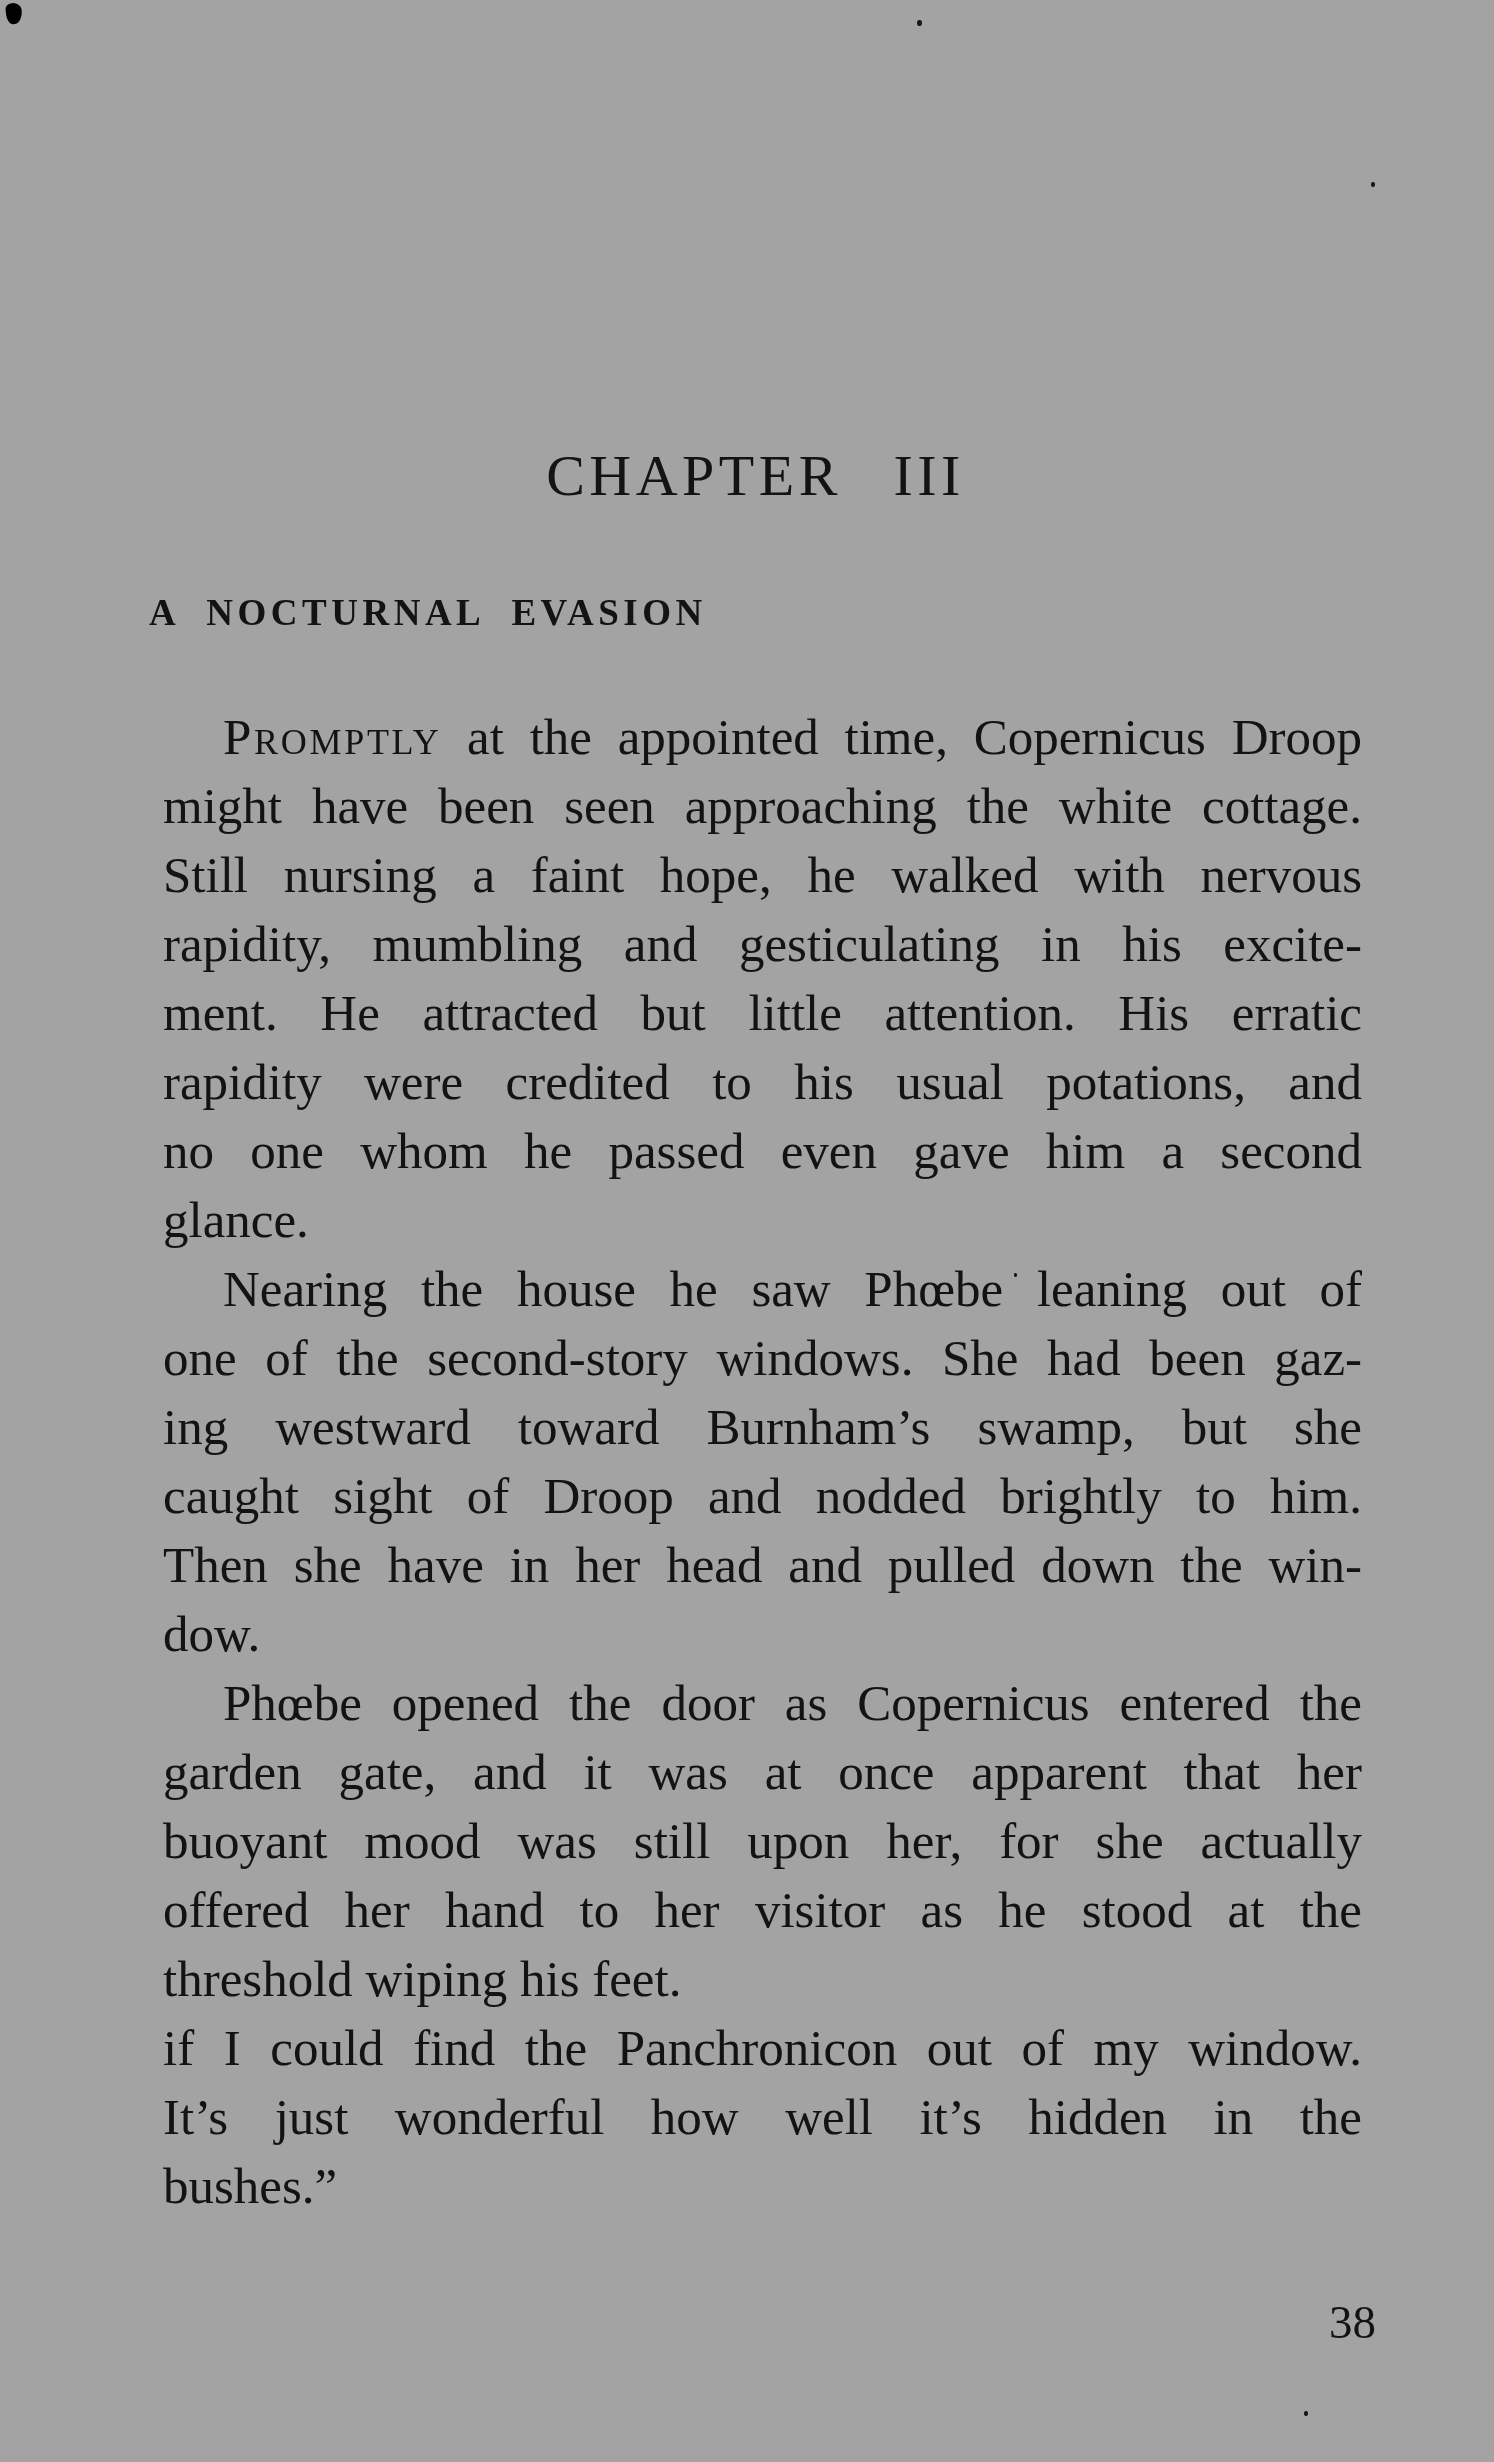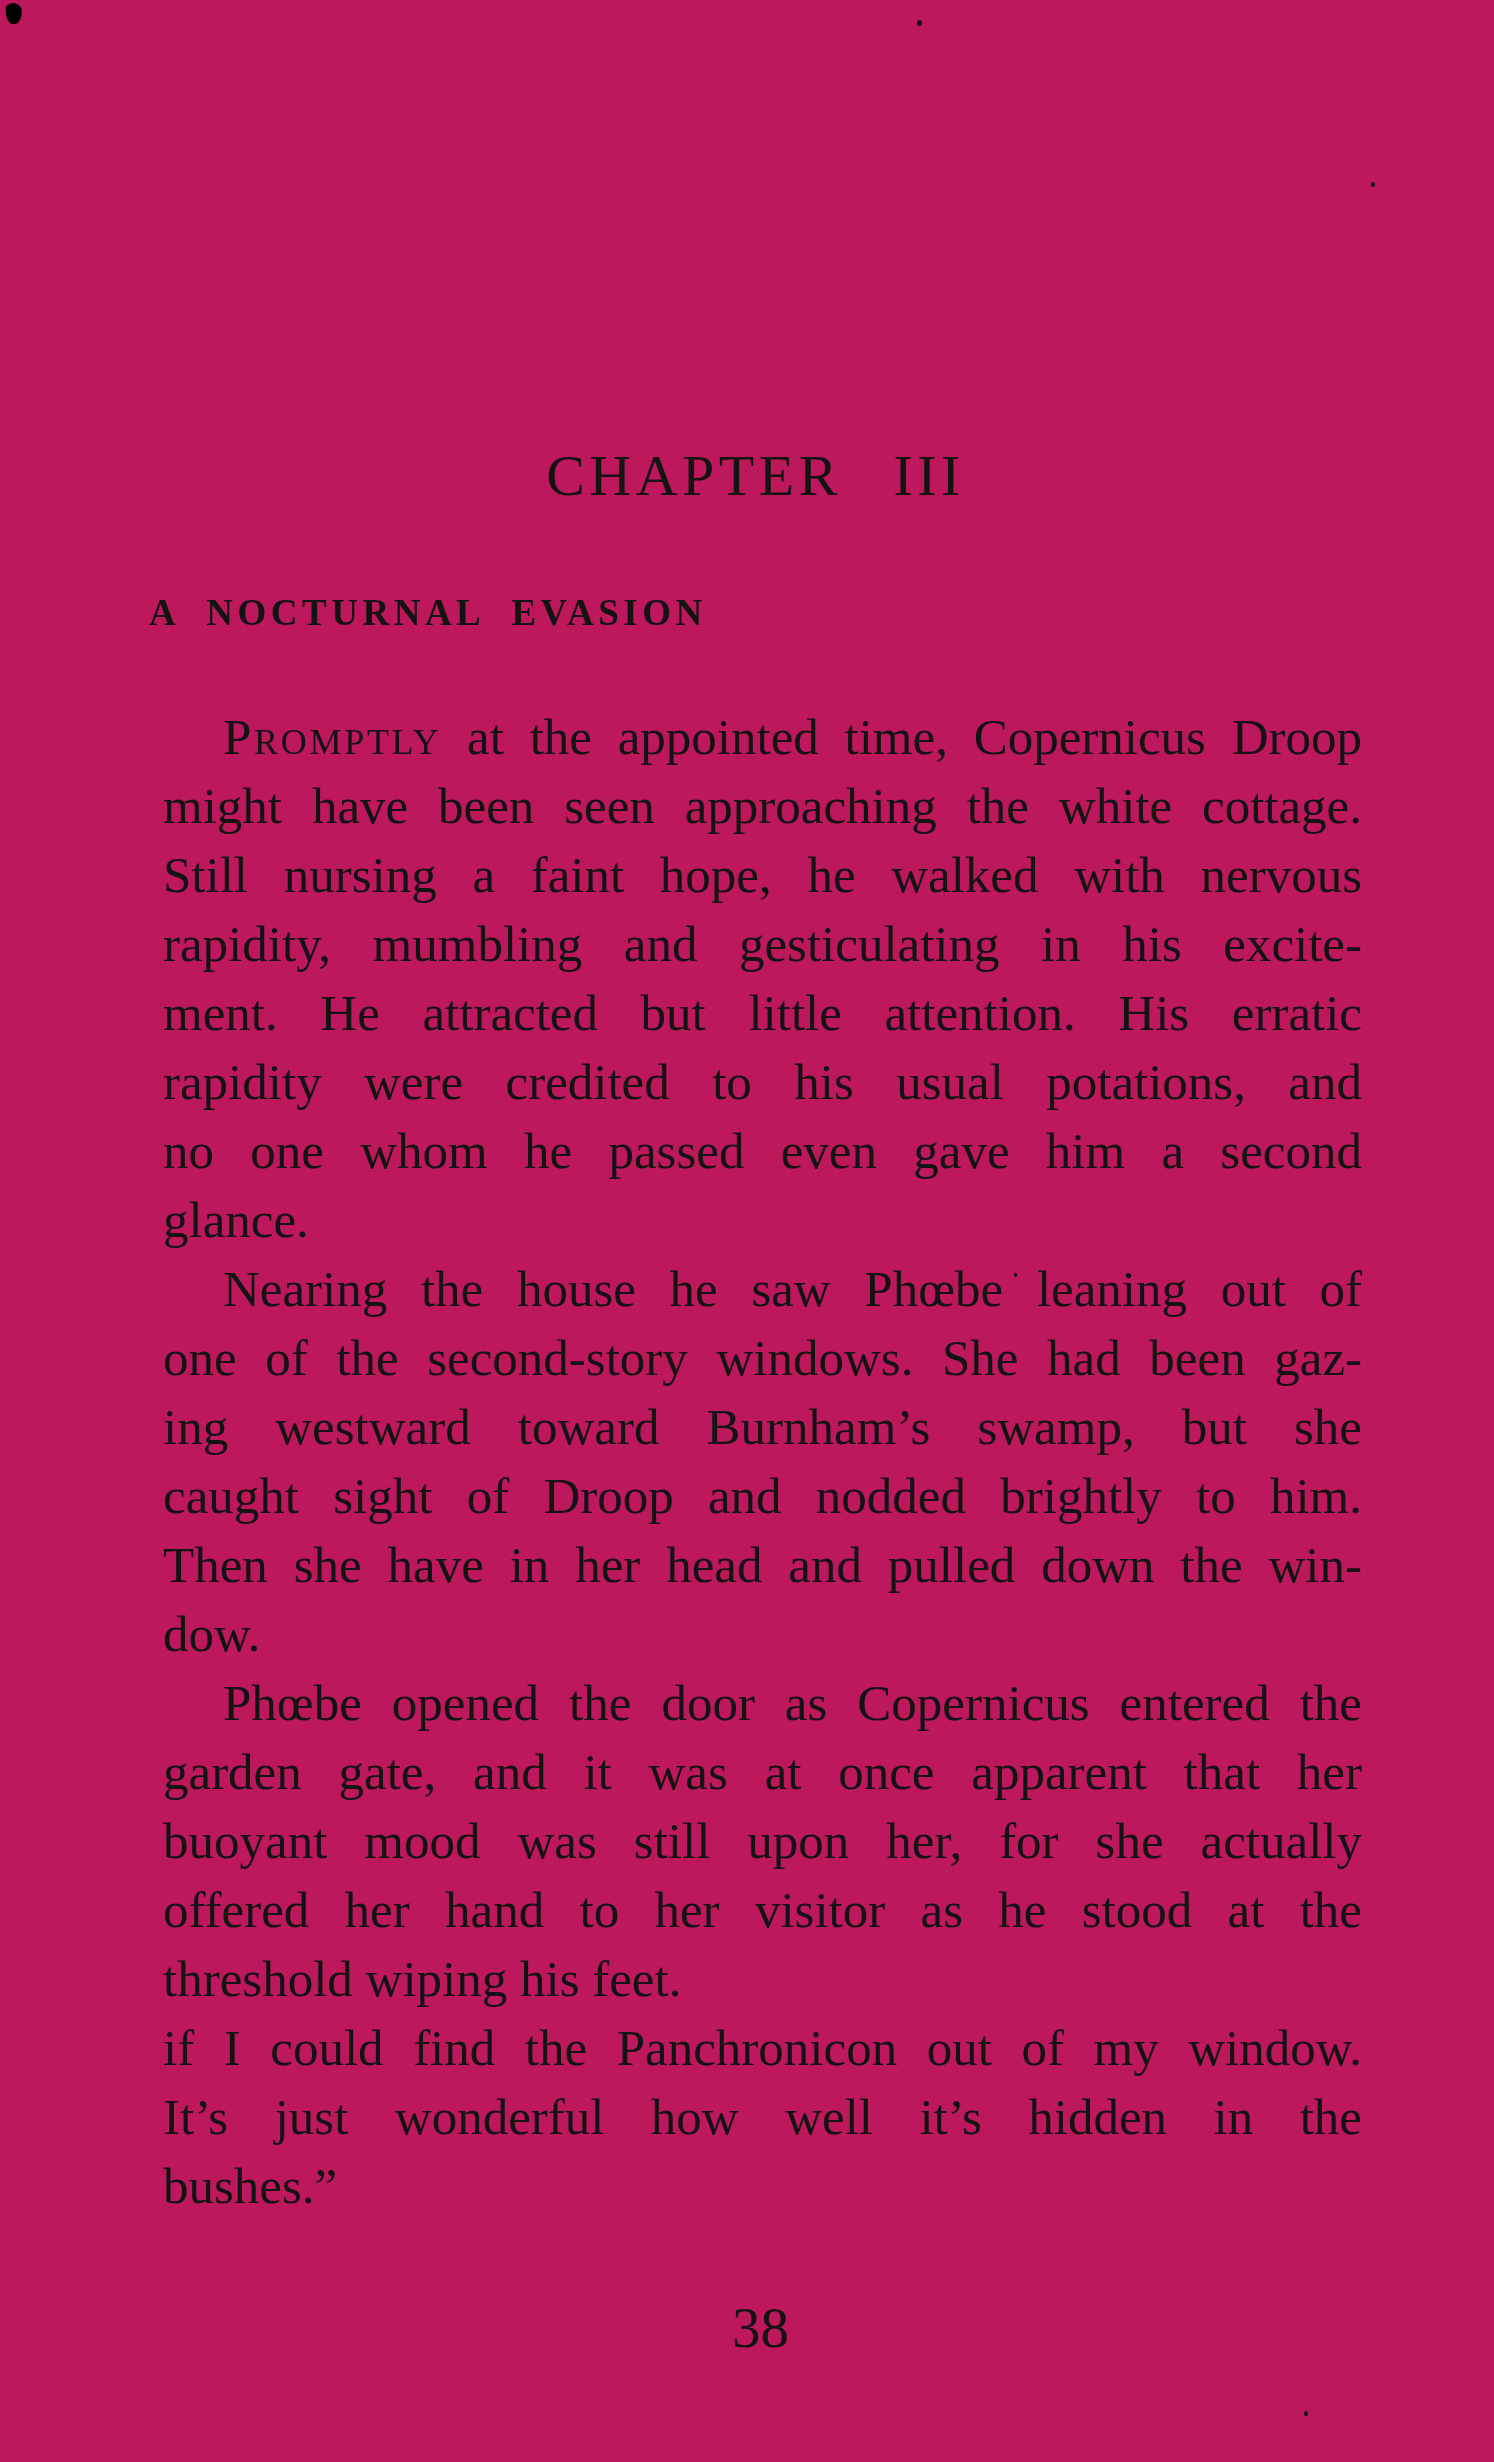--- a/index.html
+++ b/index.html
@@ -1,21 +1,21 @@
 <!DOCTYPE html>
 <html style="font-size:14.4px"><head>
 <meta charset="utf-8">
 <style>
   * { margin: 0; padding: 0; box-sizing: border-box; }
   html, body { background: #ffffff; }
   .page {
     position: relative;
     width: 1494px;
     height: 2462px;
-    background: #be185d;
+    background: #a3a3a3;
     font-family: "Liberation Serif", "DejaVu Serif", serif;
     color: #131313;
     overflow: hidden;
   }
   .chapter-title {
     position: absolute;
     top: 442px;
     left: 149px;
     width: 1213px;
     text-align: center;
@@ -49,24 +49,24 @@
     text-align: justify;
     text-align-last: justify;
     margin-left: 14px;
   }
   .line.last { text-align-last: left; }
   .line.indent { text-indent: 60px; }
   .sc { font-variant: small-caps; letter-spacing: 2.7px; }
   .page-number {
     position: absolute;
     top: 2295px;
-    left: 154px;
+    left: 163px;
     width: 1213px;
-    text-align: center;
-    font-size: 57px;
+    text-align: right;
+    font-size: 47px;
   }
   .ink-blob {
     position: absolute;
     left: 6.3px;
     top: 2.7px;
     width: 16.3px;
     height: 21px;
     background: #000;
     border-radius: 45% 60% 55% 40% / 30% 40% 70% 55%;
     transform: rotate(-6deg);

